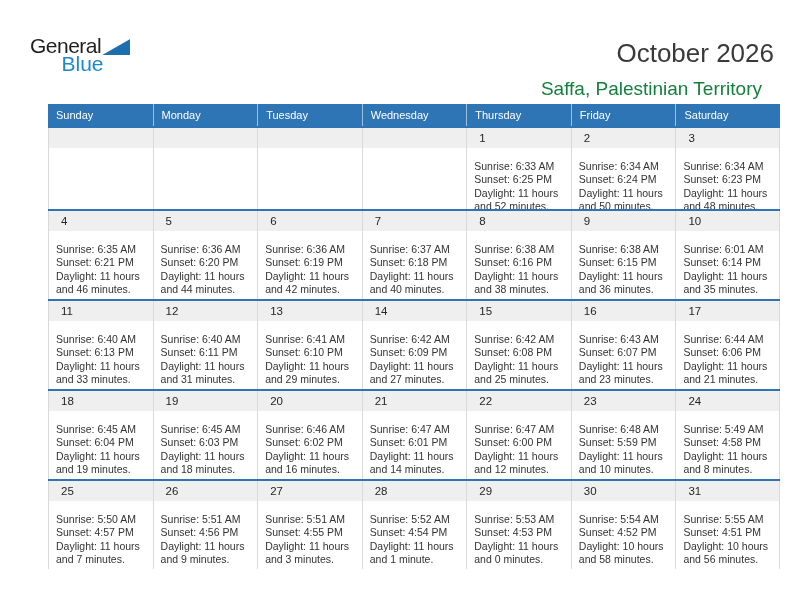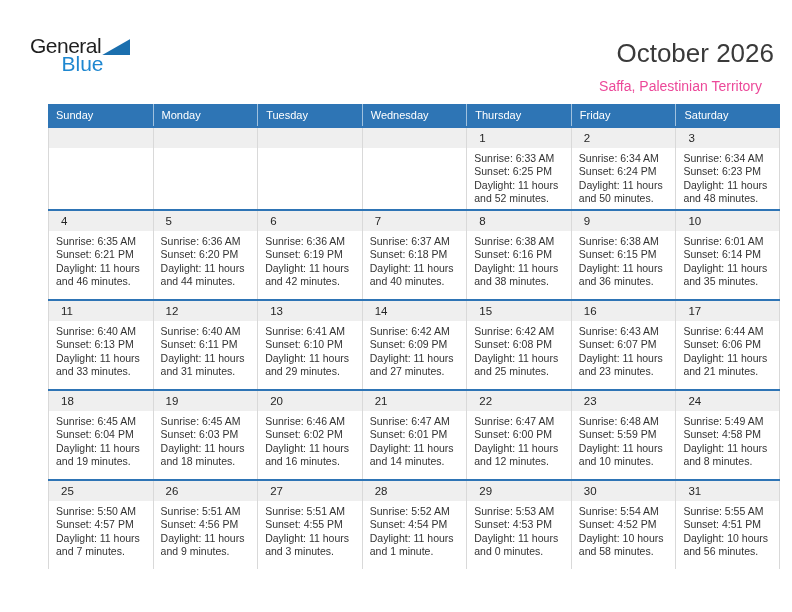--- a/index.html
+++ b/index.html
@@ -11,38 +11,38 @@
   .logo-row1{display:flex;align-items:flex-start;}
   .logo-general{font-size:21px;color:#1f1f1f;letter-spacing:-0.5px;line-height:20px;}
   .logo-tri{width:28px;height:16px;margin-left:1px;margin-top:3px;
             background:var(--logo-triangle,#1b6fae);
             clip-path:polygon(0 100%,100% 0,100% 100%);}
   .logo-blue{font-size:21px;color:var(--logo-blue,#1e87d0);line-height:19px;
              text-align:center;padding-right:7px;margin-top:-2px;}
 
   
   .title{position:absolute;right:18px;top:38px;font-size:26px;color:#3a3a3a;}
-  .subtitle{position:absolute;right:30px;top:78px;font-size:14px;color:#ec4899;}
+  .subtitle{position:absolute;right:30px;top:78px;font-size:19px;color:#15803d;}
 
   
   .cal{position:absolute;left:48px;top:104px;width:732px;}
   .cal-head{display:grid;grid-template-columns:repeat(7,1fr);
             background:var(--header-bg,#2e75b5);height:22px;}
   .hcell{color:#fff;font-size:11px;line-height:23px;padding-left:8px;
          border-left:1px solid rgba(255,255,255,0.55);overflow:hidden;white-space:nowrap;}
   .hcell:first-child{border-left:none;}
 
   .wrow{display:grid;grid-template-columns:repeat(7,1fr);
         border-top:2px solid var(--row-divider,#2e74b5);height:88px;}
   .wrow.first{height:81px;}
   .cell{background:#ffffff;border-left:1px solid var(--cell-border,#d9d9d9);overflow:hidden;}
   .cell:last-child{border-right:1px solid var(--cell-border,#d9d9d9);}
   .dnum{height:20px;background:var(--day-band-bg,#efefef);
         font-size:11.5px;line-height:21px;padding-left:12px;color:#262626;}
-  .dinfo{padding:4px 3px 0 7px;font-size:10.5px;line-height:13.4px;color:#333333;
+  .dinfo{padding:12px 3px 0 7px;font-size:10.5px;line-height:13.4px;color:#333333;
          white-space:nowrap;}
 </style>
 </head>
 <body>
 
 <div class="page">
 
   <div class="logo">
     <div class="logo-row1">
       <span class="logo-general">General</span>

